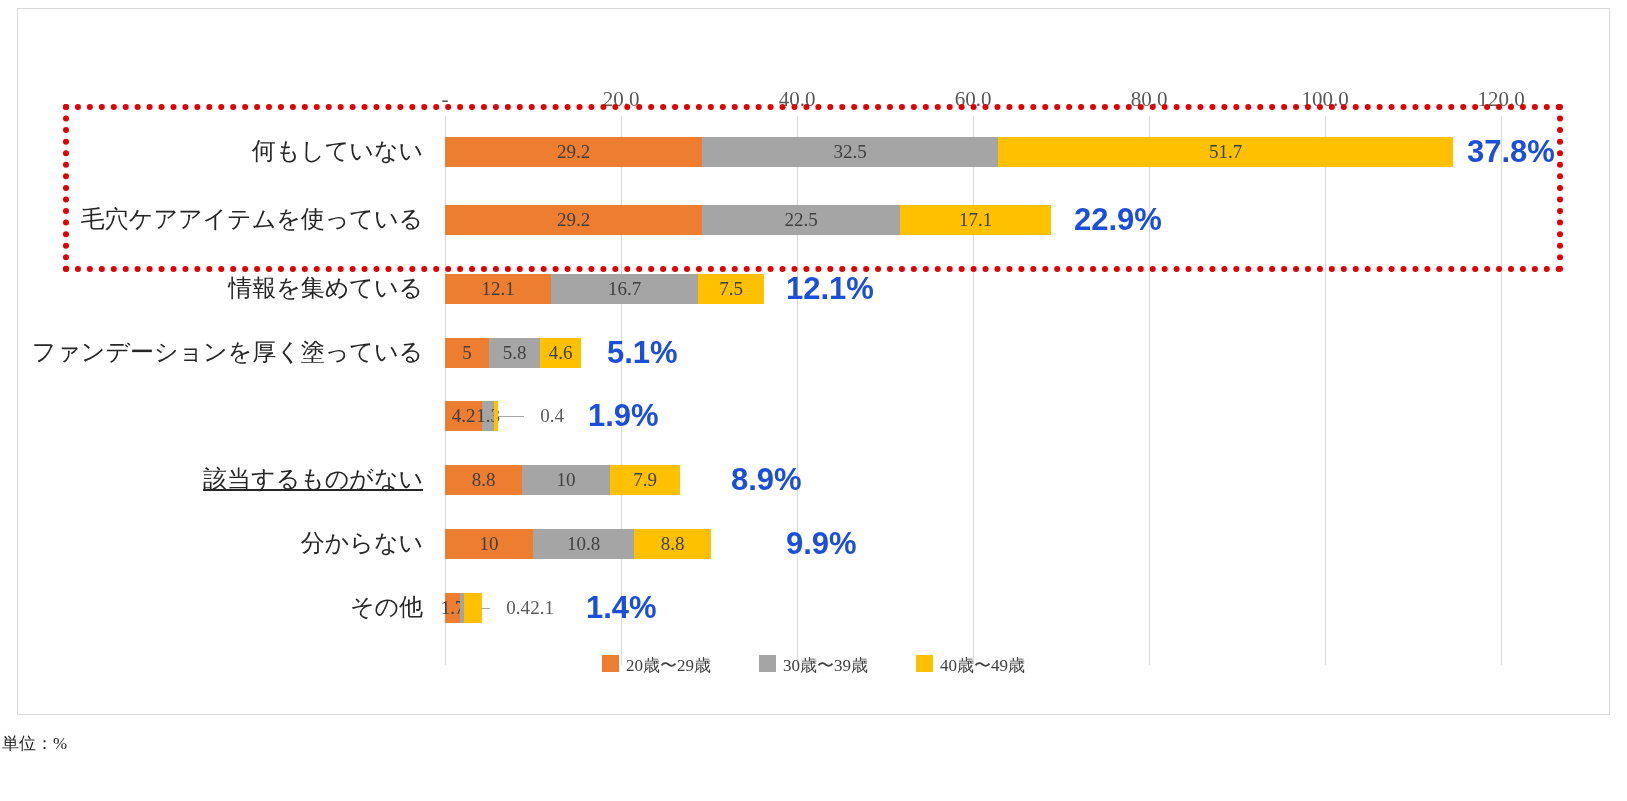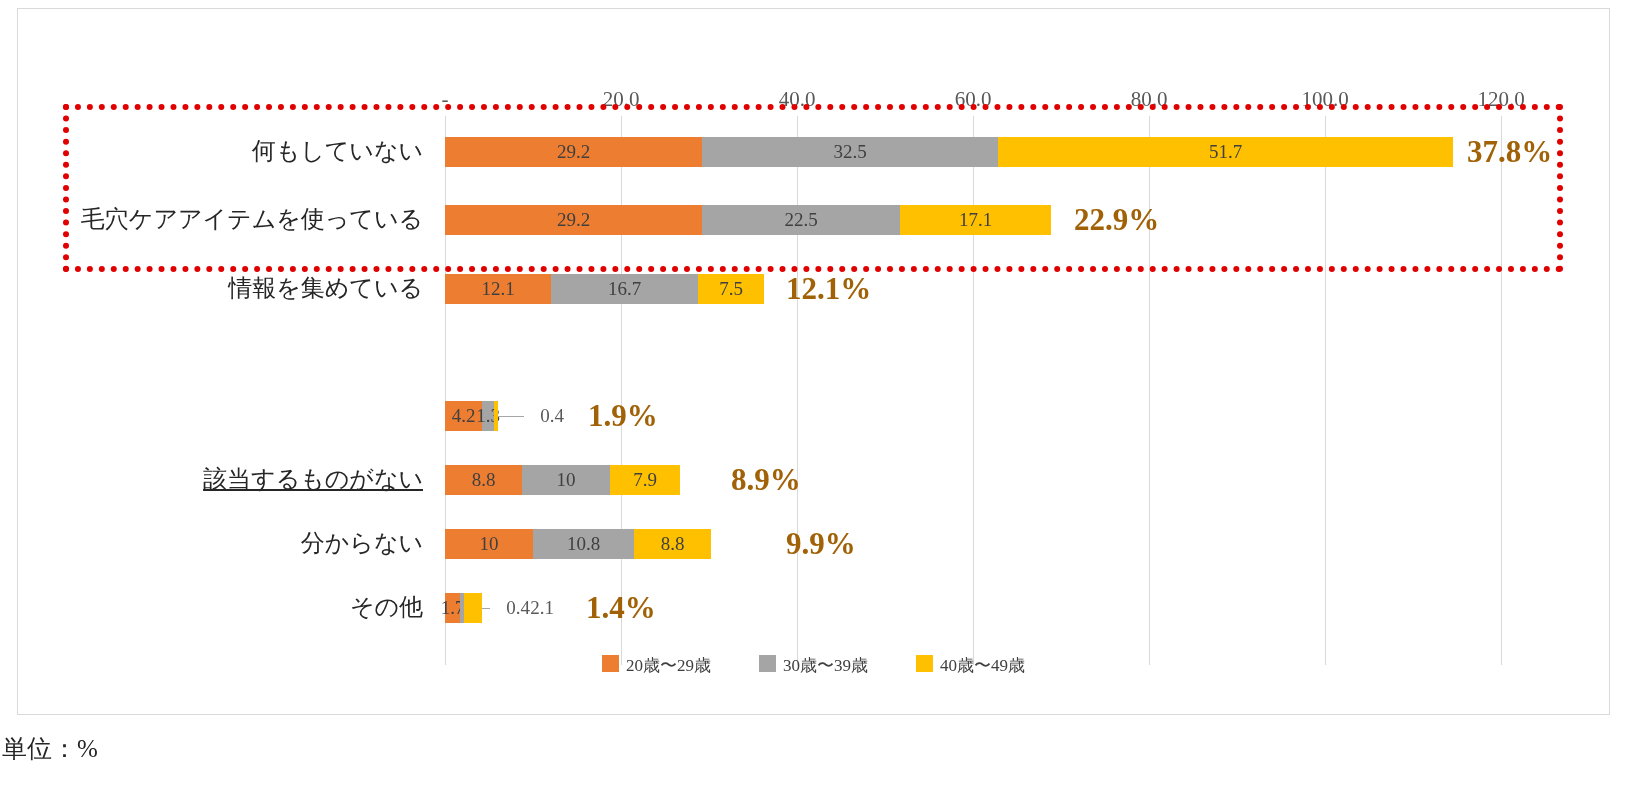--- a/index.html
+++ b/index.html
@@ -111,23 +111,23 @@
     background: #a6a6a6;
   }
 
   .row-total {
     position: absolute;
     top: 0;
     height: 61px;
     line-height: 61px;
     font-size: 31px;
     font-weight: bold;
-    color: #a16207;
-    white-space: nowrap;
-    font-family: Liberation Serif, serif;
+    color: #1d4ed8;
+    white-space: nowrap;
+    font-family: Liberation Sans, sans-serif;
   }
 
   
   #legend {
     position: absolute;
     left: 0;
     top: 645px;
     width: 100%;
     text-align: center;
     white-space: nowrap;
@@ -161,21 +161,21 @@
     box-sizing: border-box;
     pointer-events: none;
     z-index: 5;
   }
 
   
   #caption {
     position: absolute;
     left: 2px;
     top: 732px;
-    font-size: 25px;
+    font-size: 17px;
     color: #262626;
     font-family: "Liberation Serif", "DejaVu Serif", serif;
     white-space: nowrap;
   }
 </style>
 </head>
 <body>
 
 <div id="chart-frame">
   <div id="plot">
@@ -231,20 +231,33 @@
           <span class="seg-val">12.1</span>
         </div><div class="seg" style="width:147px;background:#A5A5A5;">
           <span class="seg-val">16.7</span>
         </div><div class="seg" style="width:66px;background:#FFC000;">
           <span class="seg-val">7.5</span>
         </div>
       </div>
       <div class="row-total" style="left:768px;">12.1%</div>
     </div>
 
+    <div class="row" style="top:313px;">
+      <div class="row-label" style="right:1186px;">ファンデーションを厚く塗っている</div>
+      <div class="bar-track">
+        <div class="seg" style="width:44px;background:#ED7D31;">
+          <span class="seg-val">5</span>
+        </div><div class="seg" style="width:51px;background:#A5A5A5;">
+          <span class="seg-val">5.8</span>
+        </div><div class="seg" style="width:41px;background:#FFC000;">
+          <span class="seg-val">4.6</span>
+        </div>
+      </div>
+      <div class="row-total" style="left:589px;">5.1%</div>
+    </div>
 
     <div class="row" style="top:376px;">
       <div class="bar-track">
         <div class="seg" style="width:37px;background:#ED7D31;">
           <span class="seg-val">4.2</span>
         </div><div class="seg" style="width:12px;background:#A5A5A5;">
           <span class="seg-val">1.3</span>
         </div><div class="seg" style="width:4px;background:#FFC000;">
           <span class="leader" style="left:4px;width:26px;"></span>
           <span class="seg-val outside" style="left:auto;right:-66px;transform:translate(0,-50%);">0.4</span>

